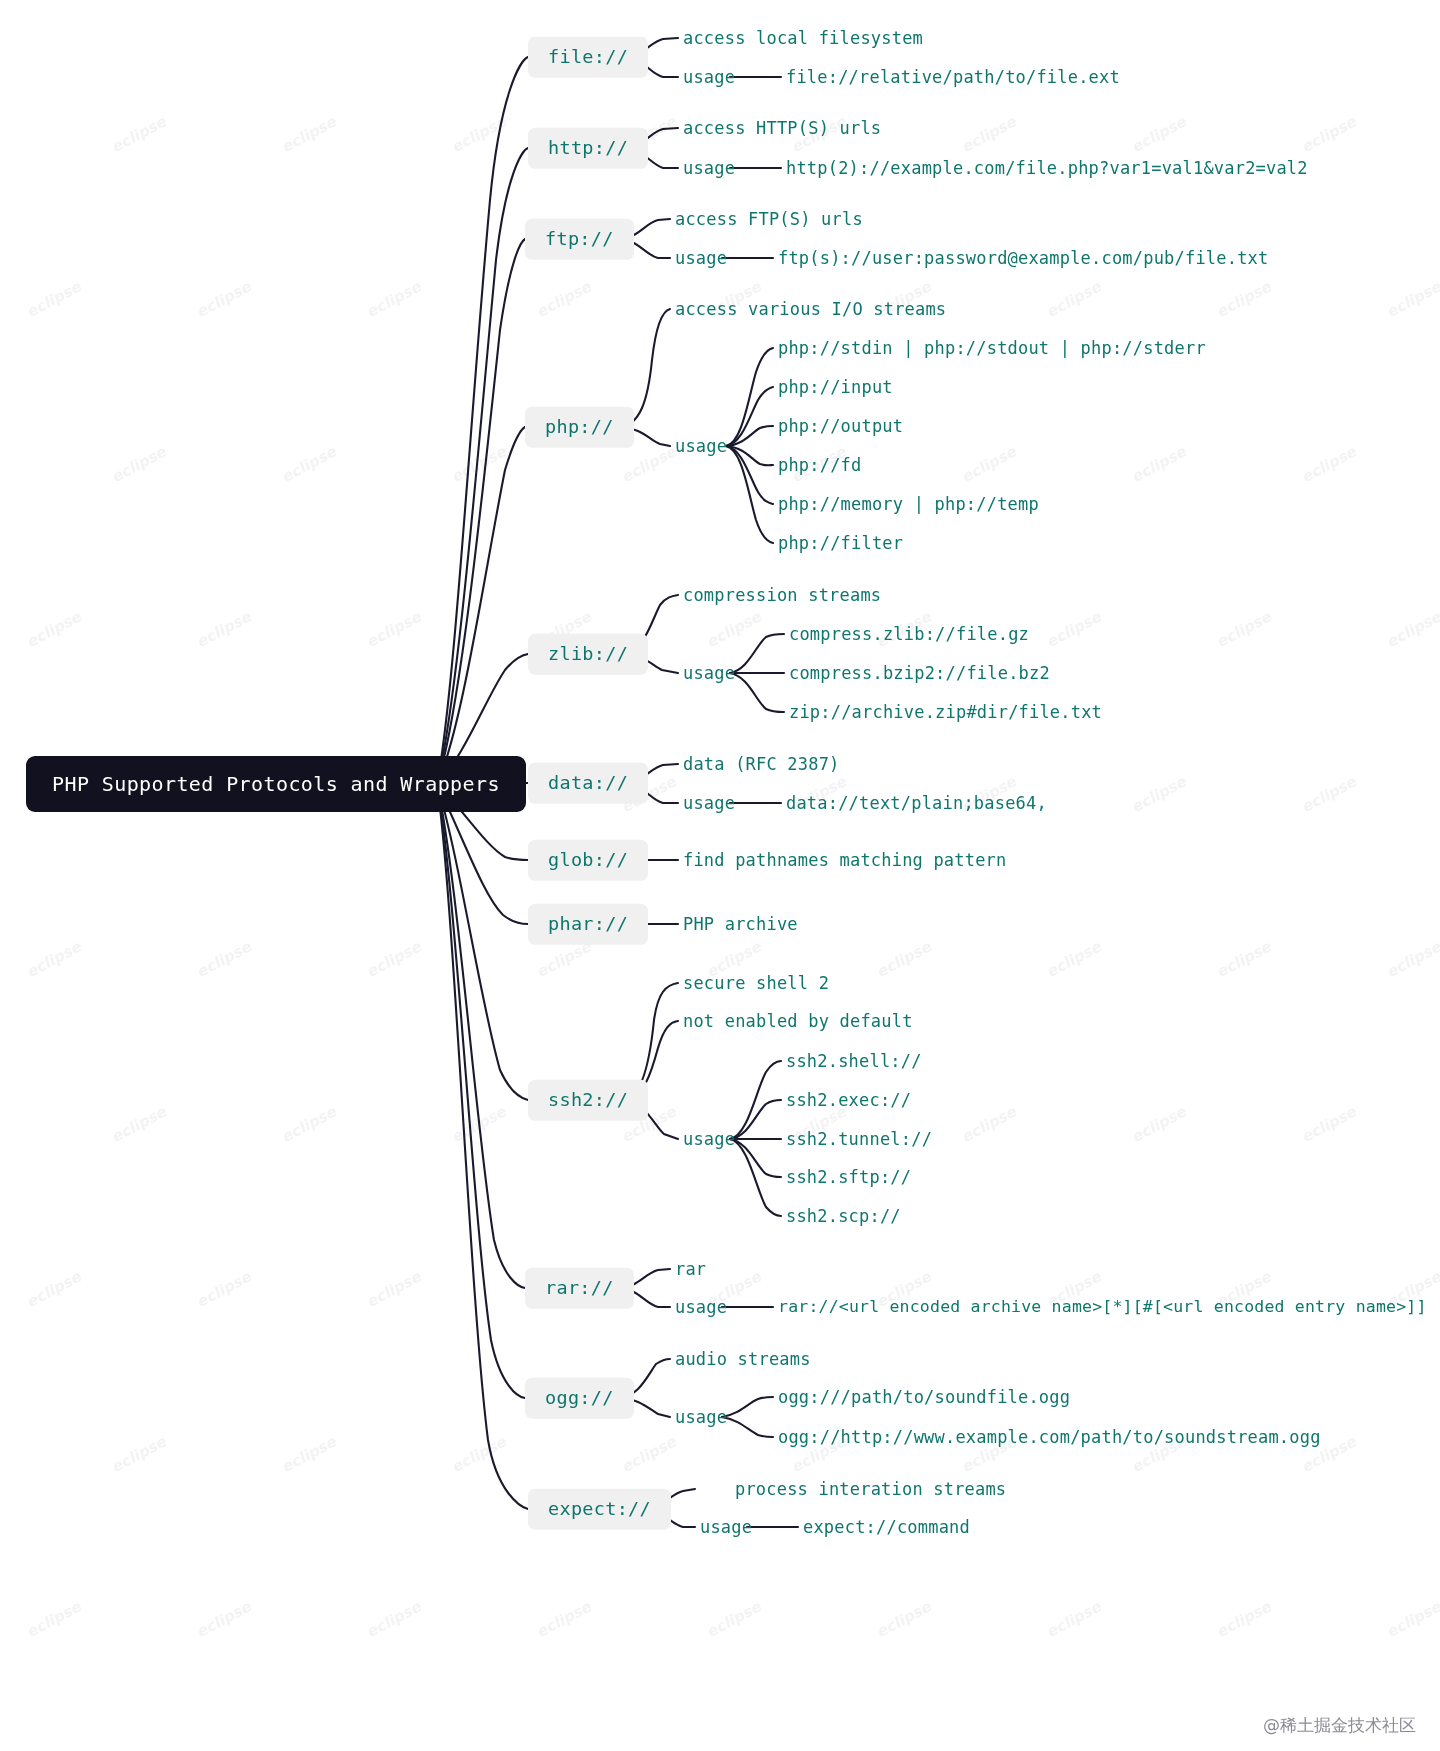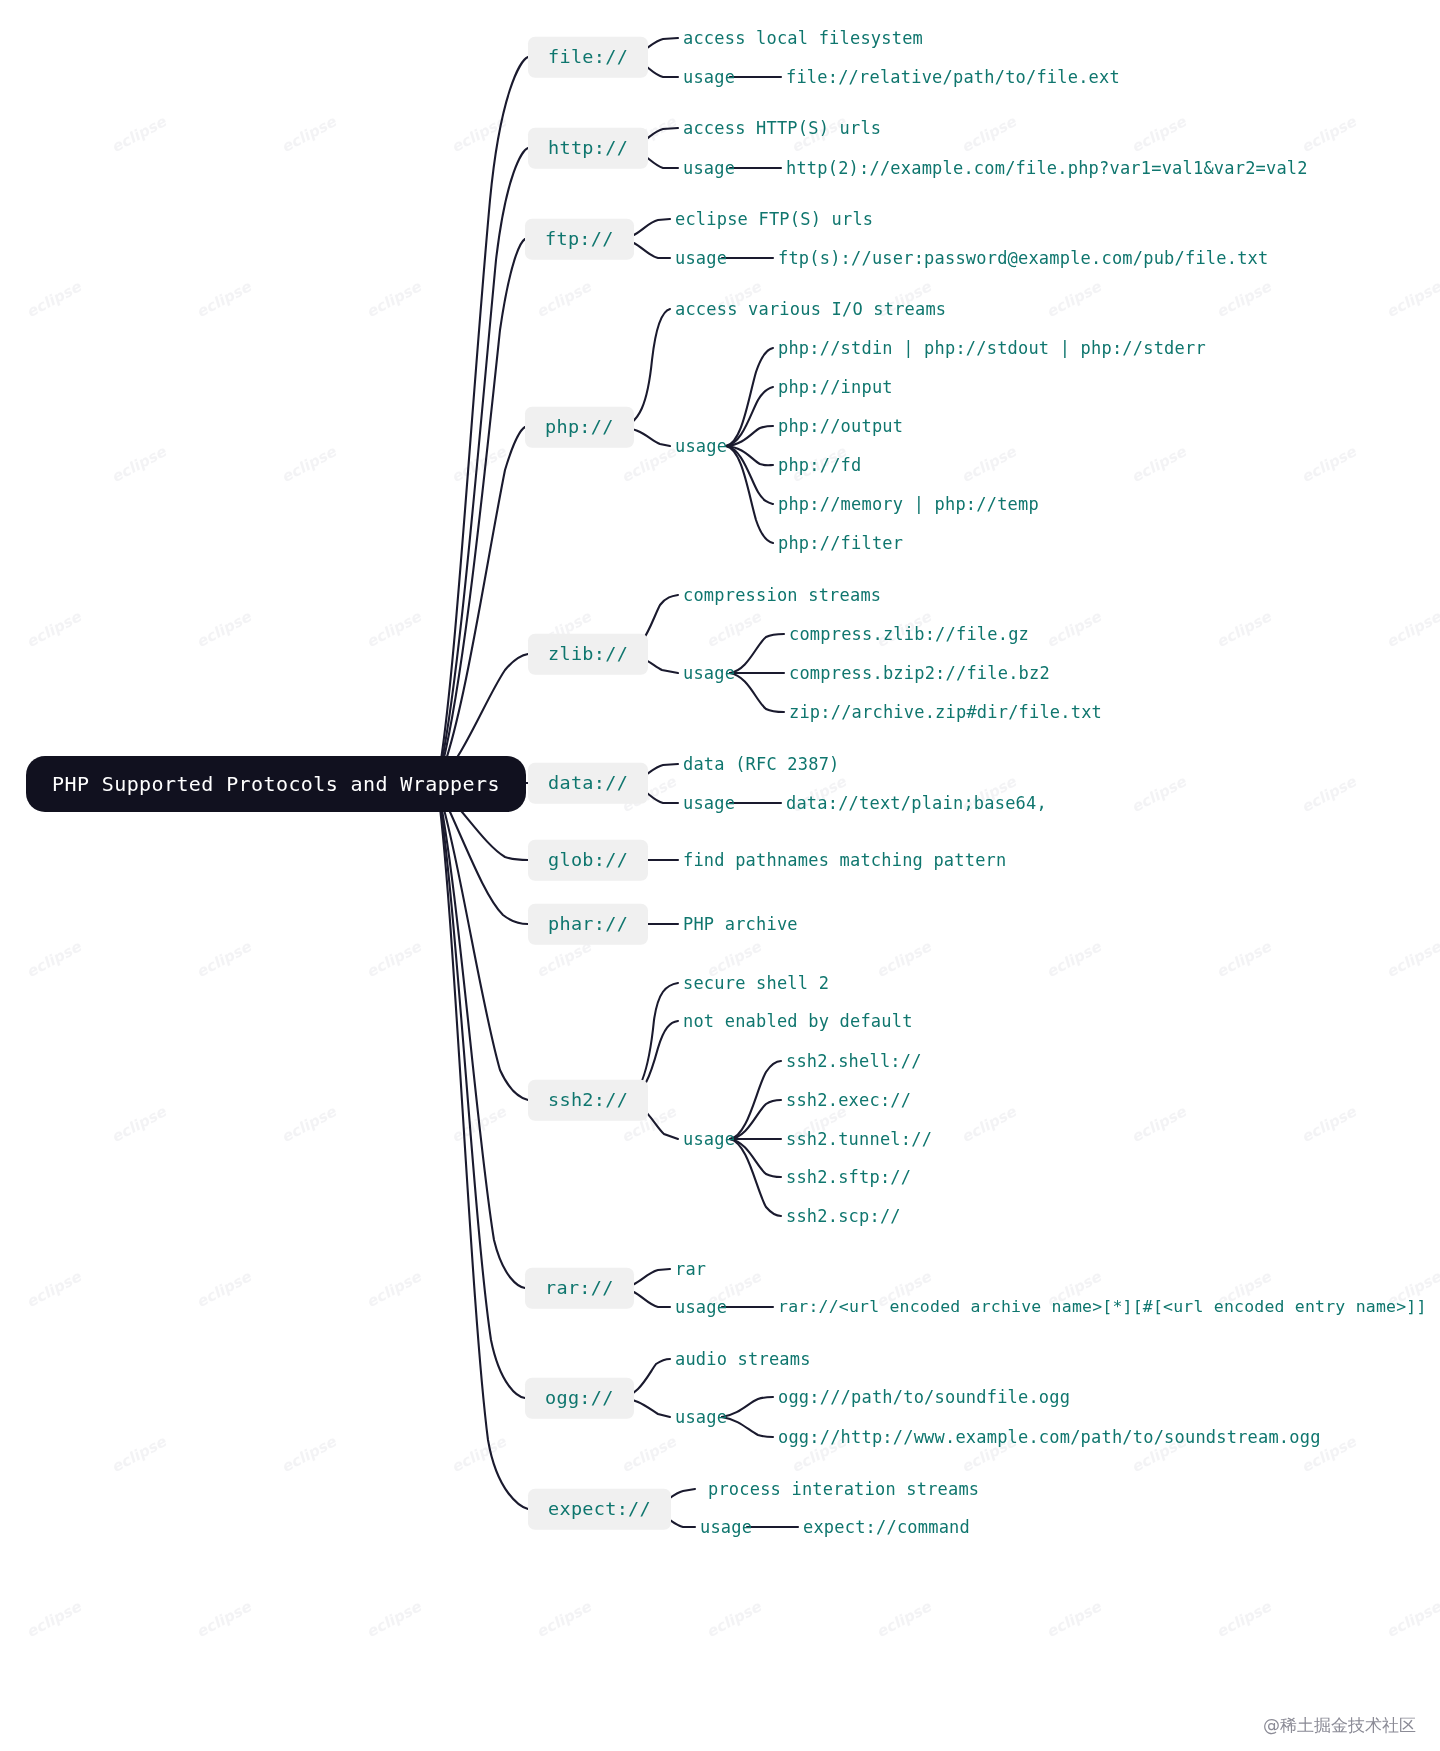--- a/index.html
+++ b/index.html
@@ -35,21 +35,21 @@
   .node {
     position: absolute;
     white-space: nowrap;
     color: #0f766e;
     line-height: 1;
     transform: translateY(-50%);
   }
   .node.root {
     background: #11111f;
     color: #ffffff;
-    border-radius: 19px;
+    border-radius: 9px;
     padding: 18px 26px;
     font-size: 20px;
     letter-spacing: 0.4px;
   }
   .node.branch {
     background: #f0f0f0;
     border-radius: 7px;
     padding: 11px 20px;
     font-size: 18.5px;
     letter-spacing: 0.3px;
@@ -272,21 +272,21 @@
     <div class="node leaf" style="left:683px; top:38px;">access local filesystem</div>
     <div class="node leaf" style="left:683px; top:77px;">usage</div>
     <div class="node leaf" style="left:786px; top:77px;">file://relative/path/to/file.ext</div>
 
     <div class="node branch" style="left:528px; top:148px;">http://</div>
     <div class="node leaf" style="left:683px; top:128px;">access HTTP(S) urls</div>
     <div class="node leaf" style="left:683px; top:168px;">usage</div>
     <div class="node leaf" style="left:786px; top:168px;">http(2)://example.com/file.php?var1=val1&amp;var2=val2</div>
 
     <div class="node branch" style="left:525px; top:239px;">ftp://</div>
-    <div class="node leaf" style="left:675px; top:219px;">eclipse FTP(S) urls</div>
+    <div class="node leaf" style="left:675px; top:219px;">access FTP(S) urls</div>
     <div class="node leaf" style="left:675px; top:258px;">usage</div>
     <div class="node leaf" style="left:778px; top:258px;">ftp(s)://user:password@example.com/pub/file.txt</div>
 
     <div class="node branch" style="left:525px; top:427px;">php://</div>
     <div class="node leaf" style="left:675px; top:309px;">access various I/O streams</div>
     <div class="node leaf" style="left:675px; top:446px;">usage</div>
     <div class="node leaf" style="left:778px; top:348px;">php://stdin | php://stdout | php://stderr</div>
     <div class="node leaf" style="left:778px; top:387px;">php://input</div>
     <div class="node leaf" style="left:778px; top:426px;">php://output</div>
     <div class="node leaf" style="left:778px; top:465px;text-align:right;">php://fd</div>
@@ -326,20 +326,20 @@
     <div class="node leaf" style="left:675px; top:1307px;">usage</div>
     <div class="node leaf small" style="left:778px; top:1307px;">rar://&lt;url encoded archive name&gt;[*][#[&lt;url encoded entry name&gt;]]</div>
 
     <div class="node branch" style="left:525px; top:1398px;">ogg://</div>
     <div class="node leaf" style="left:675px; top:1359px;">audio streams</div>
     <div class="node leaf" style="left:675px; top:1417px;">usage</div>
     <div class="node leaf" style="left:778px; top:1397px;">ogg:///path/to/soundfile.ogg</div>
     <div class="node leaf" style="left:778px; top:1437px;">ogg://http://www.example.com/path/to/soundstream.ogg</div>
 
     <div class="node branch" style="left:528px; top:1509px;">expect://</div>
-    <div class="node leaf" style="left:708px; top:1489px;text-align:center;">process interation streams</div>
+    <div class="node leaf" style="left:735px; top:1489px;text-align:center;">process interation streams</div>
     <div class="node leaf" style="left:700px; top:1527px;">usage</div>
     <div class="node leaf" style="left:803px; top:1527px;">expect://command</div>
 
   </div>
 
   <div id="credit">@稀土掘金技术社区</div>
 </div>
 
 </body></html>

